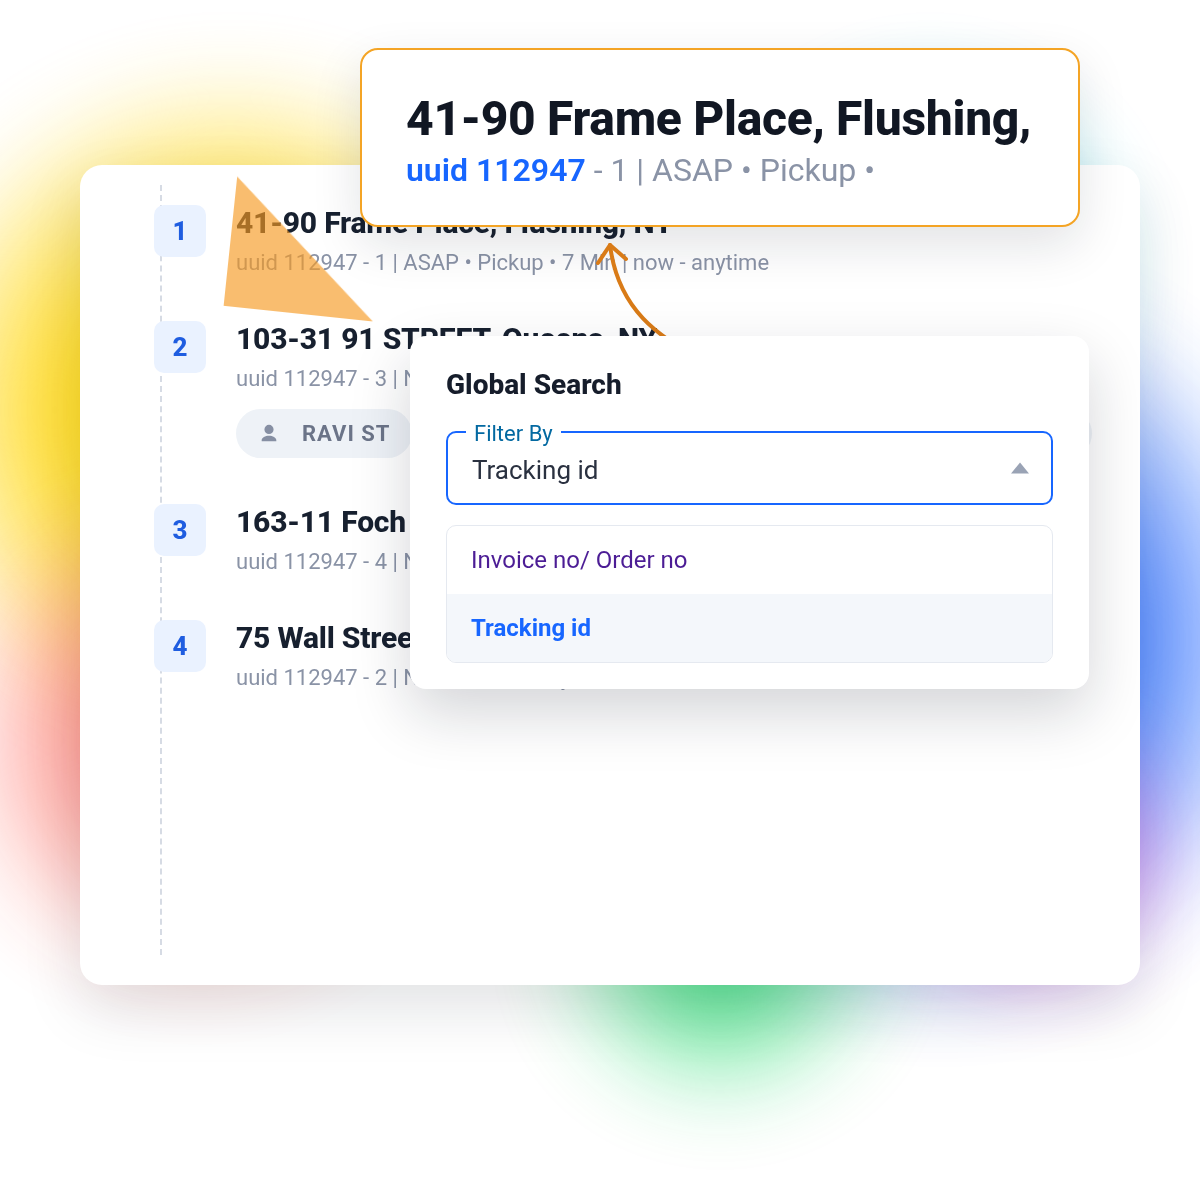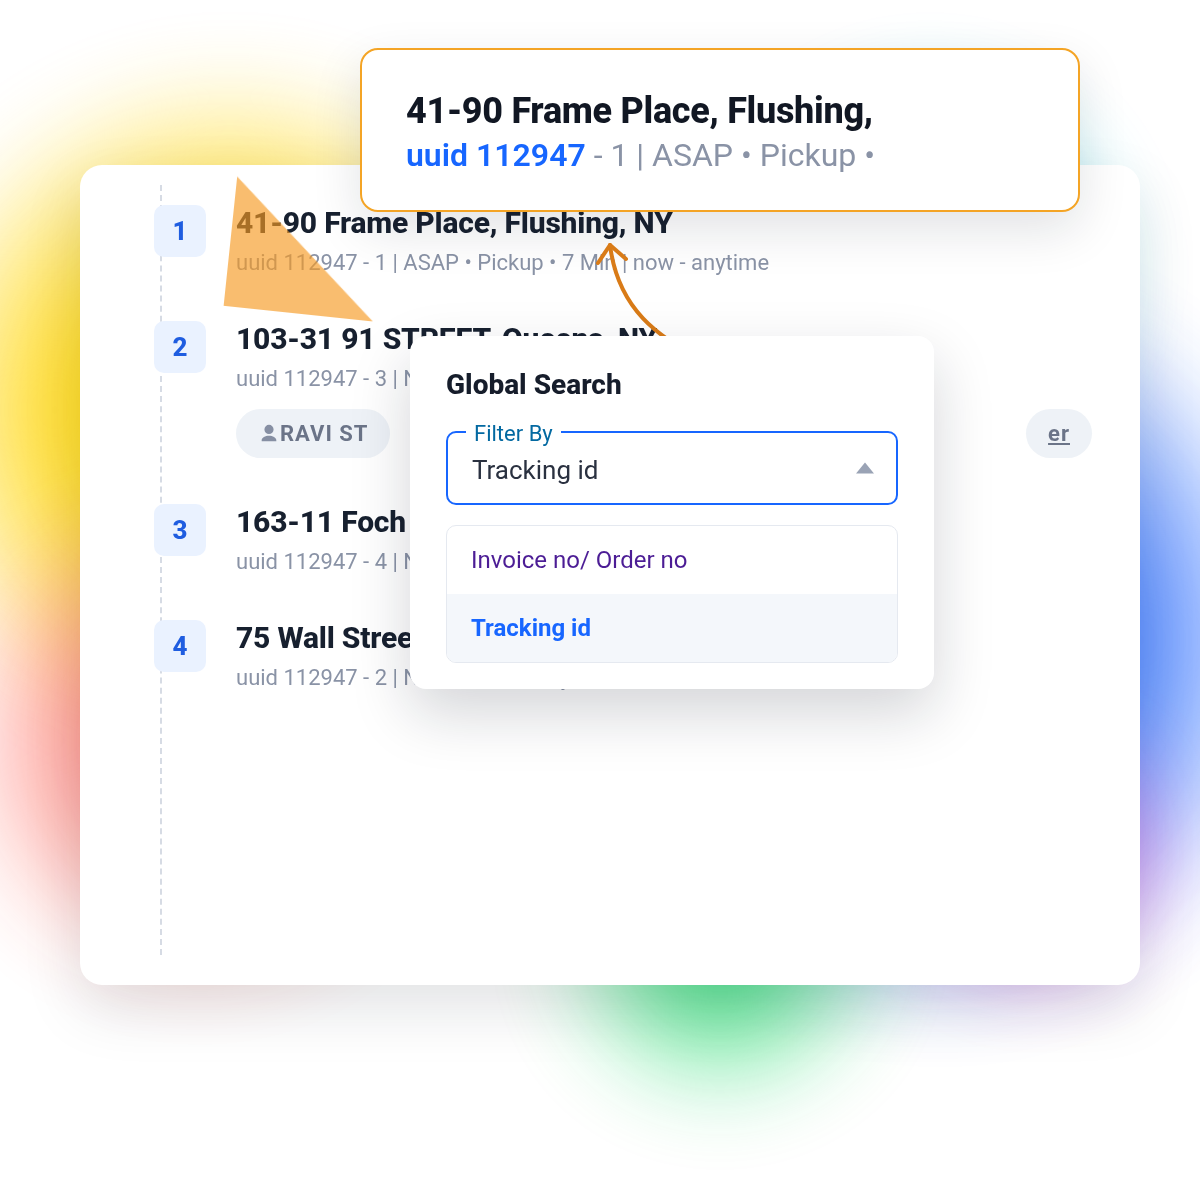--- a/index.html
+++ b/index.html
@@ -80,21 +80,21 @@
     margin-top: 10px;
     font-size: 22px;
     color: #8a93a6;
     white-space: nowrap;
     overflow: hidden;
   }
   .chip-row { margin-top: 18px; display:flex; gap:14px; }
   .chip {
     display: inline-flex;
     align-items: center;
-    gap: 0;
+    gap: 22px;
     background: #eef2f7;
     color: #6b7488;
     font-size: 22px;
     font-weight: 700;
     letter-spacing: 1px;
     padding: 12px 22px;
     border-radius: 999px;
   }
   .chip svg { width: 22px; height: 22px; fill: #868fa3; }
 
@@ -104,21 +104,21 @@
     top: 48px;
     left: 360px;
     width: 720px;
     background: #ffffff;
     border: 2px solid #f4a425;
     border-radius: 18px;
     padding: 40px 44px 36px;
     box-shadow: 0 18px 50px rgba(16,24,40,0.12);
   }
   .callout .c-addr {
-    font-size: 36px;
+    font-size: 48px;
     font-weight: 800;
     color: #111723;
     letter-spacing: -0.3px;
   }
   .callout .c-meta {
     margin-top: 4px;
     font-size: 32px;
     color: #8a93a6;
   }
   .callout .c-meta .uuid { color: #1766ff; font-weight: 600; }
@@ -141,21 +141,21 @@
     left: 560px;
     width: 200px;
     height: 150px;
   }
 
   
   .popover {
     position: absolute;
     top: 336px;
     left: 410px;
-    width: 524px;
+    width: 679px;
     background: #ffffff;
     border-radius: 16px;
     box-shadow: 0 24px 60px rgba(16,24,40,0.18);
     padding: 32px 36px 26px;
   }
   .popover h3 {
     font-size: 28px;
     font-weight: 800;
     color: #161d2b;
     margin-bottom: 30px;

